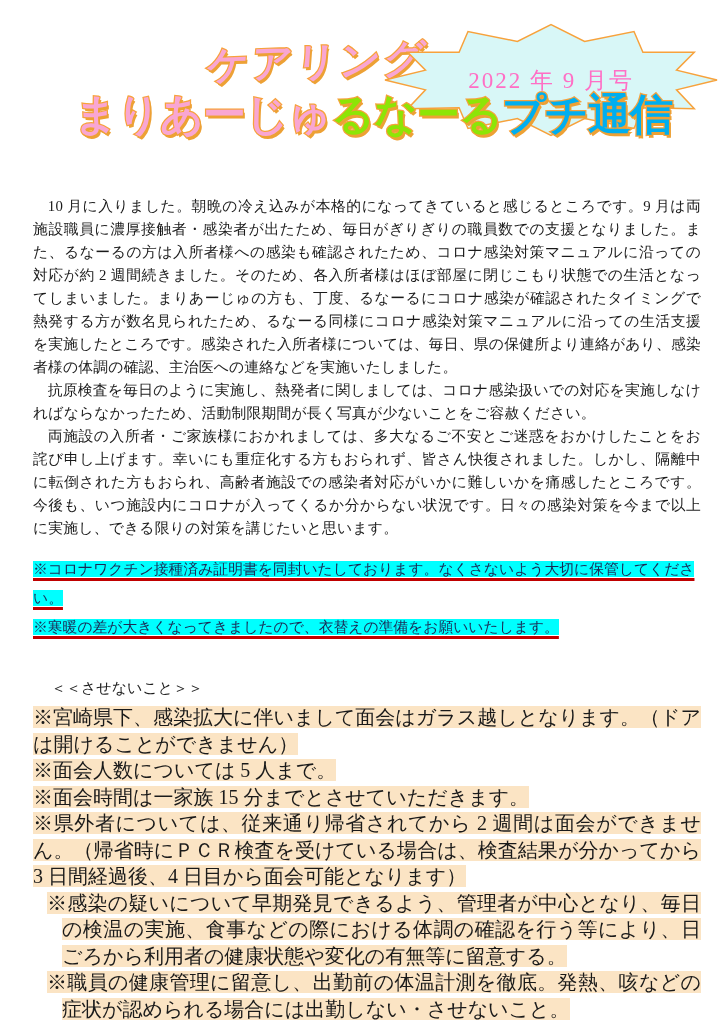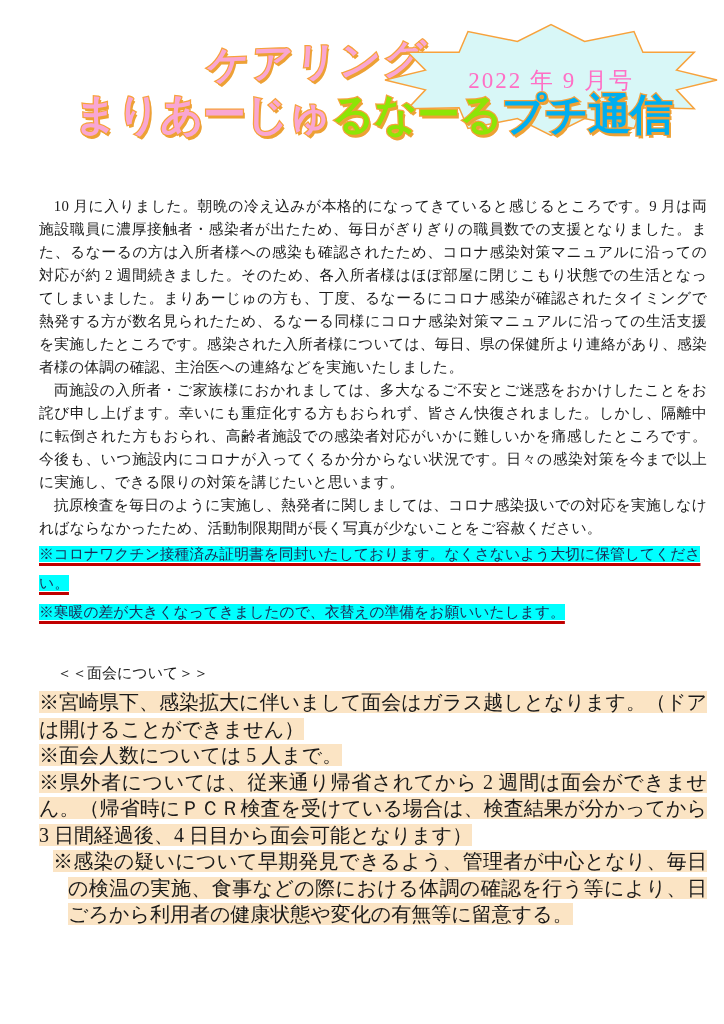--- a/index.html
+++ b/index.html
@@ -40,29 +40,29 @@
     position:absolute; left:74px; top:86px;
     font-family:"DejaVu Sans","Liberation Sans",sans-serif;
     font-weight:bold; font-size:43px; letter-spacing:-1px;
     white-space:nowrap;
     -webkit-text-stroke:2.5px #f7a23c;
     paint-order:stroke fill;
     text-shadow:2px 3px 0 #eda135;
   }
 
   
-  .doc { position:absolute; top:195px; left:39px; width:668px; }
+  .doc { position:absolute; top:195px; left:33px; width:668px; }
 
   .body-p {
     margin:0; font-size:14.8px; line-height:23px;
     text-align:justify; text-indent:1em;
     letter-spacing:0.2px;
   }
 
-  .notice-block { }
+  .notice-block { margin-top:15px; }
   .notice-line { margin:0; line-height:29px; font-size:14.8px; }
   .hl-cyan {
     background:#00ffff; color:#1b2a55;
     text-decoration:underline;
     text-decoration-color:#c00000;
     text-decoration-thickness:2.5px;
     text-underline-offset:4px;
   }
 
   .section-title { margin:34px 0 4px 0; padding-left:1.2em; font-size:15px; line-height:24px; }
@@ -88,30 +88,32 @@
     </div>
 
     <div class="title-main">
       <span style="color: rgb(249, 166, 210);">まりあーじゅ</span><span style="color: rgb(141, 229, 6);">るなーる</span><span style="color: rgb(0, 174, 239);">プチ通信</span>
     </div>
   </div>
 
   <div class="doc">
 
     <p class="body-p">10 月に入りました。朝晩の冷え込みが本格的になってきていると感じるところです。9 月は両施設職員に濃厚接触者・感染者が出たため、毎日がぎりぎりの職員数での支援となりました。また、るなーるの方は入所者様への感染も確認されたため、コロナ感染対策マニュアルに沿っての対応が約 2 週間続きました。そのため、各入所者様はほぼ部屋に閉じこもり状態での生活となってしまいました。まりあーじゅの方も、丁度、るなーるにコロナ感染が確認されたタイミングで熱発する方が数名見られたため、るなーる同様にコロナ感染対策マニュアルに沿っての生活支援を実施したところです。感染された入所者様については、毎日、県の保健所より連絡があり、感染者様の体調の確認、主治医への連絡などを実施いたしました。</p>
+    <p class="body-p">抗原検査を毎日のように実施し、熱発者に関しましては、コロナ感染扱いでの対応を実施しなければならなかったため、活動制限期間が長く写真が少ないことをご容赦ください。</p>
     <p class="body-p">両施設の入所者・ご家族様におかれましては、多大なるご不安とご迷惑をおかけしたことをお詫び申し上げます。幸いにも重症化する方もおられず、皆さん快復されました。しかし、隔離中に転倒された方もおられ、高齢者施設での感染者対応がいかに難しいかを痛感したところです。今後も、いつ施設内にコロナが入ってくるか分からない状況です。日々の感染対策を今まで以上に実施し、できる限りの対策を講じたいと思います。</p>
-    <p class="body-p">抗原検査を毎日のように実施し、熱発者に関しましては、コロナ感染扱いでの対応を実施しなければならなかったため、活動制限期間が長く写真が少ないことをご容赦ください。</p>
 
     <div class="notice-block">
       <p class="notice-line"><span class="hl-cyan">※コロナワクチン接種済み証明書を同封いたしております。なくさないよう大切に保管してください。</span></p>
       <p class="notice-line"><span class="hl-cyan">※寒暖の差が大きくなってきましたので、衣替えの準備をお願いいたします。</span></p>
     </div>
 
-    <p class="section-title">＜＜面会について＞＞</p>
+    <p class="section-title">＜＜させないこと＞＞</p>
 
     <p class="tan-p"><span class="hl-tan">※宮崎県下、感染拡大に伴いまして面会はガラス越しとなります。（ドアは開けることができません）</span></p>
     <p class="tan-p"><span class="hl-tan">※面会人数については 5 人まで。</span></p>
+    <p class="tan-p"><span class="hl-tan">※面会時間は一家族 15 分までとさせていただきます。</span></p>
     <p class="tan-p"><span class="hl-tan">※県外者については、従来通り帰省されてから 2 週間は面会ができません。（帰省時にＰＣＲ検査を受けている場合は、検査結果が分かってから 3 日間経過後、4 日目から面会可能となります）</span></p>
     <p class="tan-p indent"><span class="hl-tan">※感染の疑いについて早期発見できるよう、管理者が中心となり、毎日の検温の実施、食事などの際における体調の確認を行う等により、日ごろから利用者の健康状態や変化の有無等に留意する。</span></p>
+    <p class="tan-p indent"><span class="hl-tan">※職員の健康管理に留意し、出勤前の体温計測を徹底。発熱、咳などの症状が認められる場合には出勤しない・させないこと。</span></p>
 
   </div>
 
 </div>
 
 </body></html>

